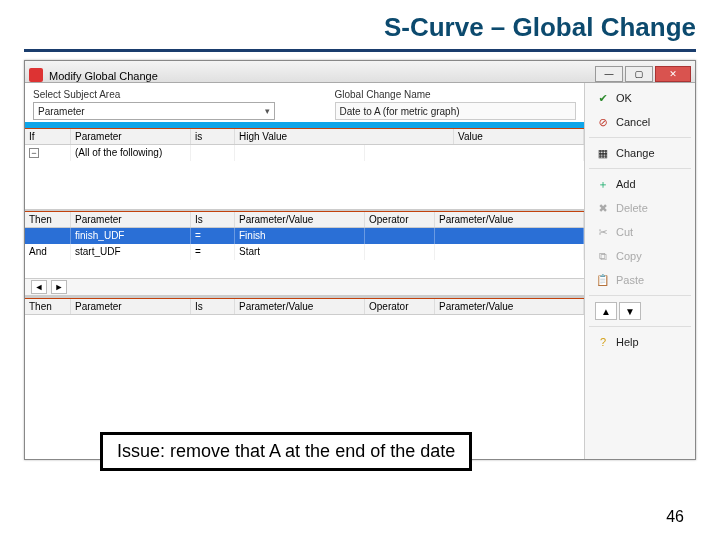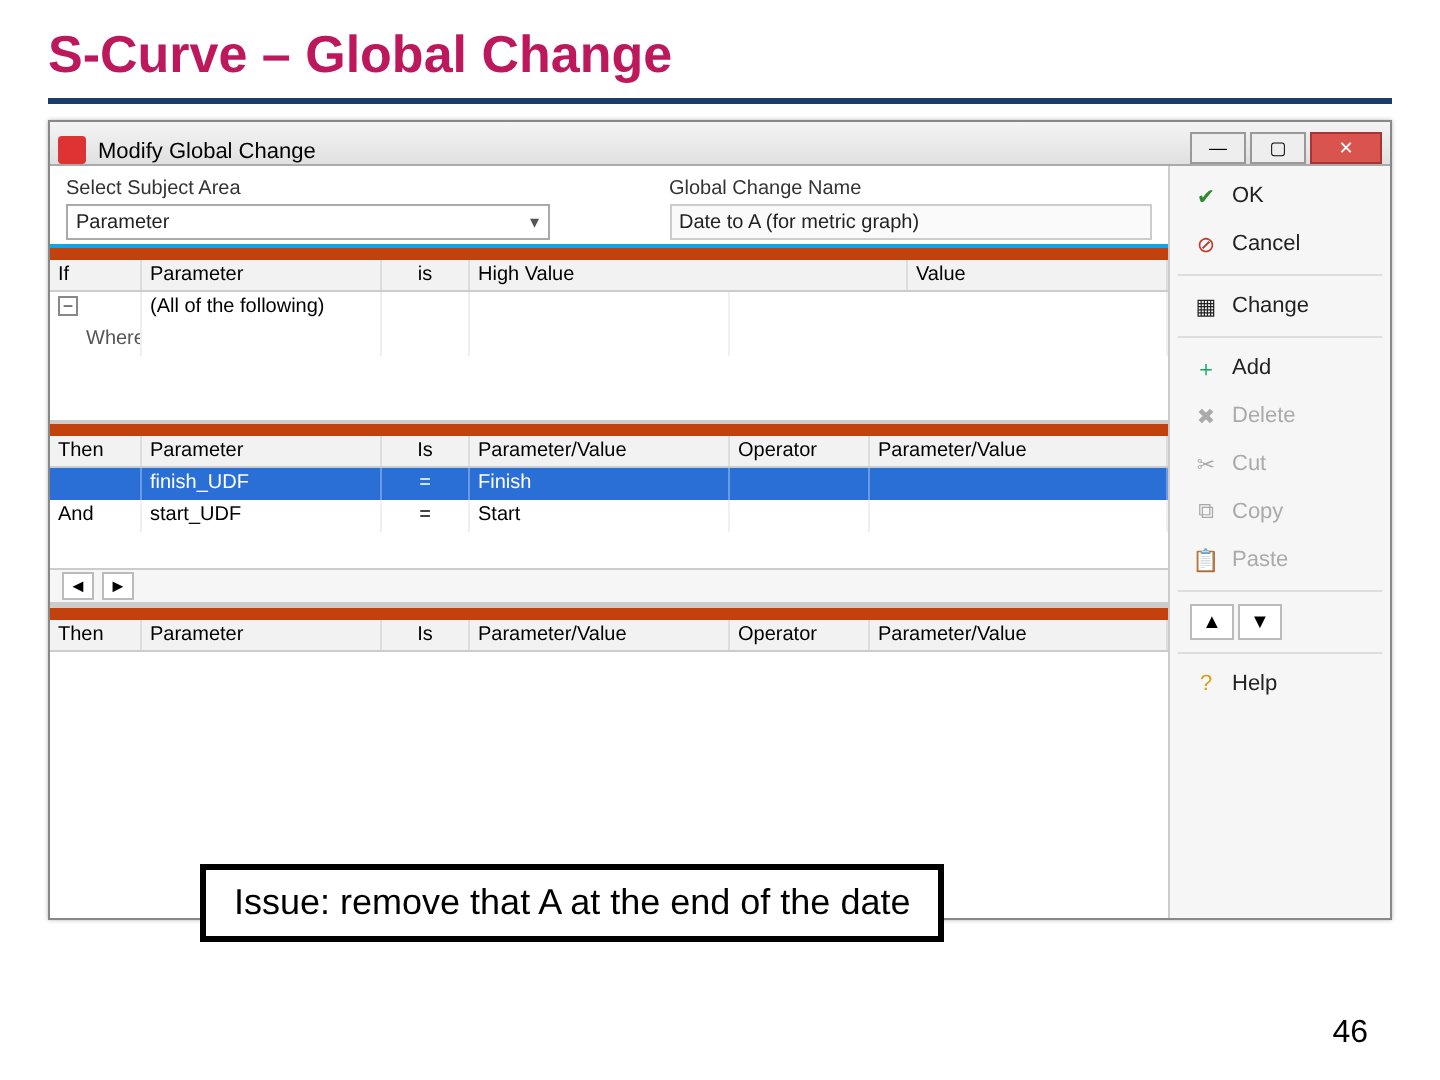--- a/index.html
+++ b/index.html
@@ -1,39 +1,39 @@
 <!DOCTYPE html>
 <html><head>
 <meta charset="utf-8">
 <style>
   * { box-sizing: border-box; margin: 0; padding: 0; }
   body { width: 720px; height: 540px; background: #fff; font-family: Arial, sans-serif; position: relative; }
   .slide { width: 720px; height: 540px; position: relative; padding: 12px 24px 0 24px; }
-  .slide-title { font-size: 26px; font-weight: bold; color: #be185d; text-align: left; margin-bottom: 6px; }
+  .slide-title { font-size: 26px; font-weight: bold; color: #0c4a6e; text-align: right; margin-bottom: 6px; }
   .title-rule { height: 3px; background: #1a3d6d; margin: 0 0 8px 0; }
   .app-window { border: 1px solid #888; background: #fff; height: 400px; position: relative; box-shadow: 0 0 2px rgba(0,0,0,.3); }
   .titlebar { height: 22px; background: linear-gradient(#f4f4f4,#e0e0e0); display: flex; align-items: flex-end; padding: 0 4px; font-size: 11px; border-bottom: 1px solid #aaa; }
   .titlebar .icon { width: 14px; height: 14px; background: #d33; border-radius: 2px; margin-right: 6px; }
   .win-controls { margin-left: auto; display: flex; gap: 2px; }
   .win-btn { width: 28px; height: 16px; border: 1px solid #999; font-size: 9px; display: flex; align-items: center; justify-content: center; background: #eee; }
   .win-btn.close { background: #d9534f; color:#fff; border-color:#a33; width: 36px; }
   .app-body { display: flex; height: calc(100% - 22px); }
   .main-pane { flex: 1; background: #fff; overflow: hidden; border-right: 1px solid #ccc; }
-  .toprow { display: flex; padding: 6px 8px 2px 8px; gap: 60px; font-size: 10px; color: #222; border-bottom: 2px solid #0ea5e9; }
+  .toprow { display: flex; padding: 6px 8px 2px 8px; gap: 60px; font-size: 10px; color: #222; border-bottom: 6px solid #0ea5e9; }
   .field-group { flex: 1; }
   .field-label { font-size: 10px; color: #333; margin-bottom: 2px; display: block; }
   .combo { border: 1px solid #aaa; height: 18px; background: #fff; display: flex; align-items: center; padding: 0 4px; font-size: 10px; position: relative; }
   .combo::after { content:"▾"; position:absolute; right:4px; font-size:9px; color:#555; }
   .readonly { border: 1px solid #ccc; height: 18px; background: #fafafa; padding: 0 4px; font-size: 10px; display:flex; align-items:center; }
   .grid { font-size: 10px; }
-  .grid-header { display: flex; background: #f2f2f2; border-top: 6px solid #c2410c; border-bottom: 1px solid #ccc; }
+  .grid-header { display: flex; background: #f2f2f2; border-top: 1px solid #c2410c; border-bottom: 1px solid #ccc; }
   .gh { padding: 2px 4px; border-right: 1px solid #ddd; }
   .c-lab { width: 46px; }
   .c-par { width: 120px; }
-  .c-is  { width: 44px; text-align: center; }
+  .c-is  { width: 44px; }
   .c-val { width: 130px; }
   .c-op  { width: 70px; }
   .c-pv  { flex: 1; }
   .c-hv  { flex: 1; }
   .grid-body { min-height: 80px; }
   .grow { display: flex; }
   .gc { padding: 2px 4px; border-right: 1px solid #f0f0f0; height: 16px; overflow:hidden; white-space:nowrap; }
   .rule-summary .gc.c-par { font-weight: normal; }
   .bluecell { background: #fff; }
   .where-row .gc.c-lab { padding-left: 18px; color:#555; }
@@ -99,27 +99,20 @@
             <div class="gh c-val">Value</div>
           </div>
           <div class="grid-body" style="min-height:64px">
             <div class="grow rule-summary">
               <div class="gc c-lab"><span class="tree-toggle">−</span></div>
               <div class="gc c-par bluecell">(All of the following)</div>
               <div class="gc c-is"></div>
               <div class="gc c-val"></div>
               <div class="gc c-hv"></div>
             </div>
-            <div class="grow where-row">
-              <div class="gc c-lab">Where</div>
-              <div class="gc c-par"></div>
-              <div class="gc c-is"></div>
-              <div class="gc c-val"></div>
-              <div class="gc c-hv"></div>
-            </div>
           </div>
         </div>
 
         <div class="section-sep"></div>
 
         <div class="grid">
           <div class="grid-header">
             <div class="gh c-lab">Then</div>
             <div class="gh c-par">Parameter</div>
             <div class="gh c-is">Is</div>

